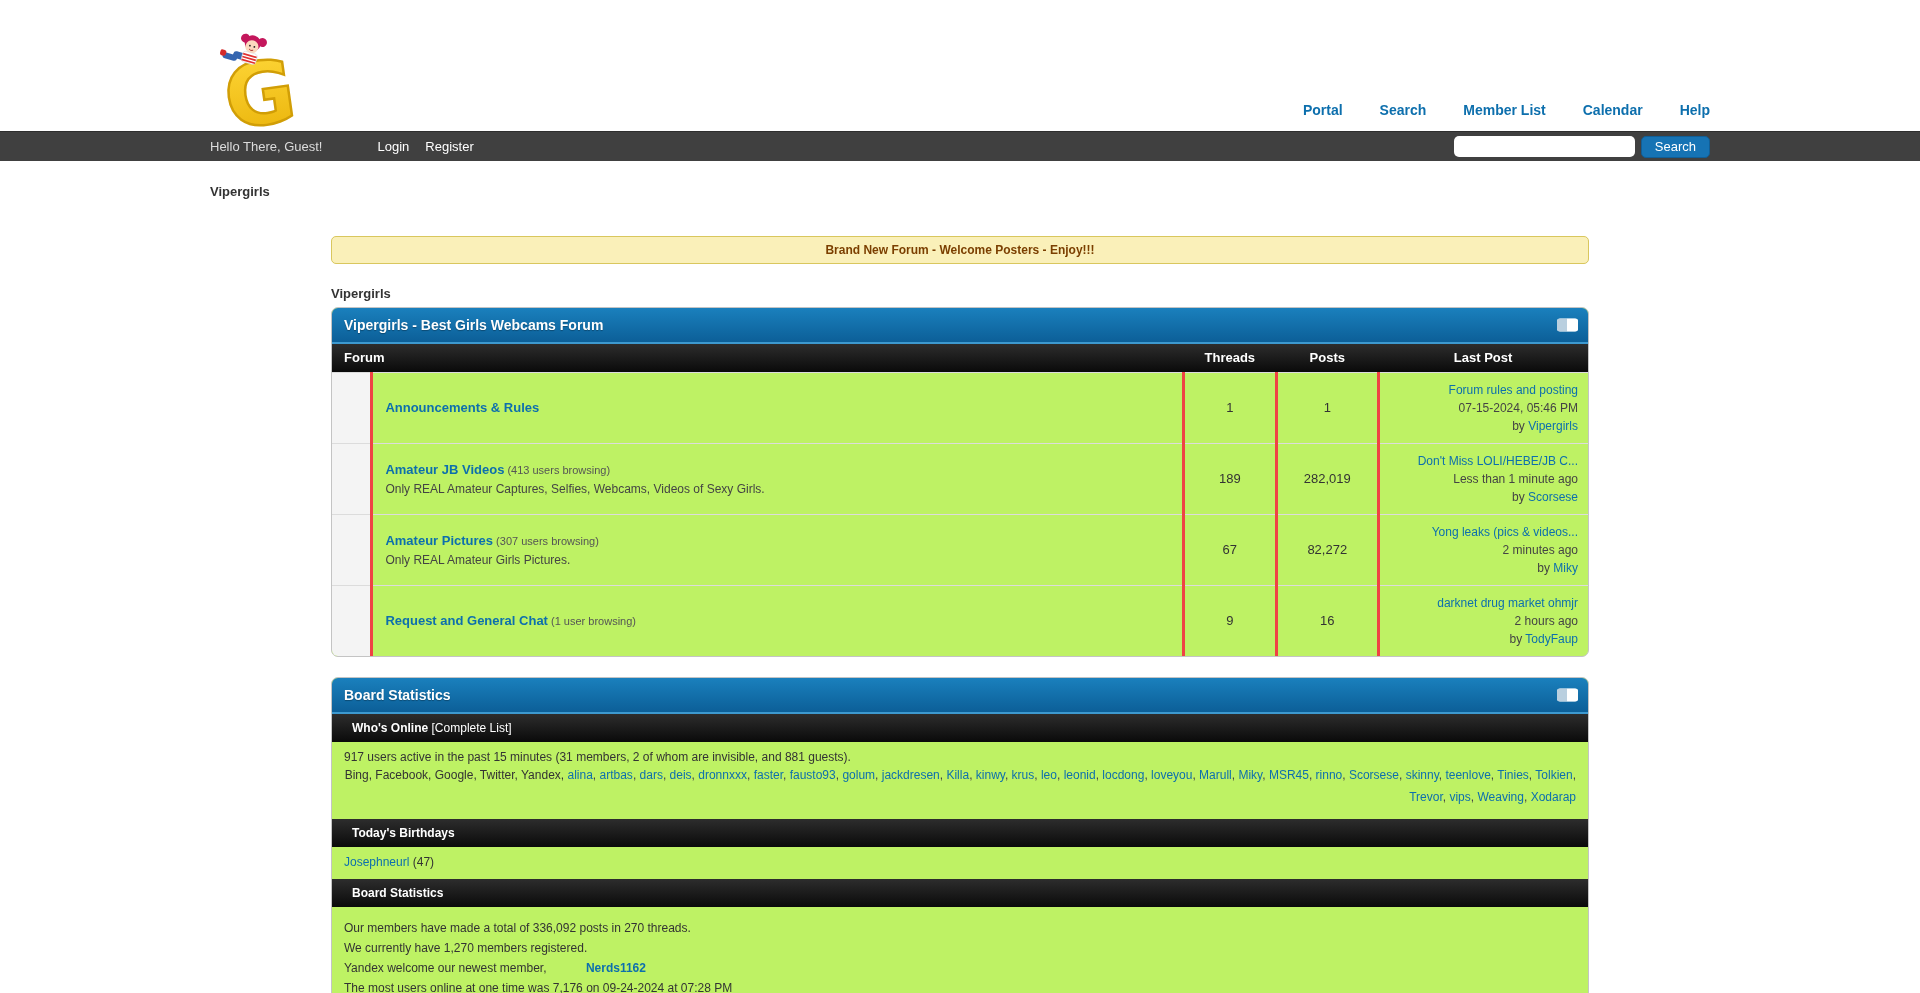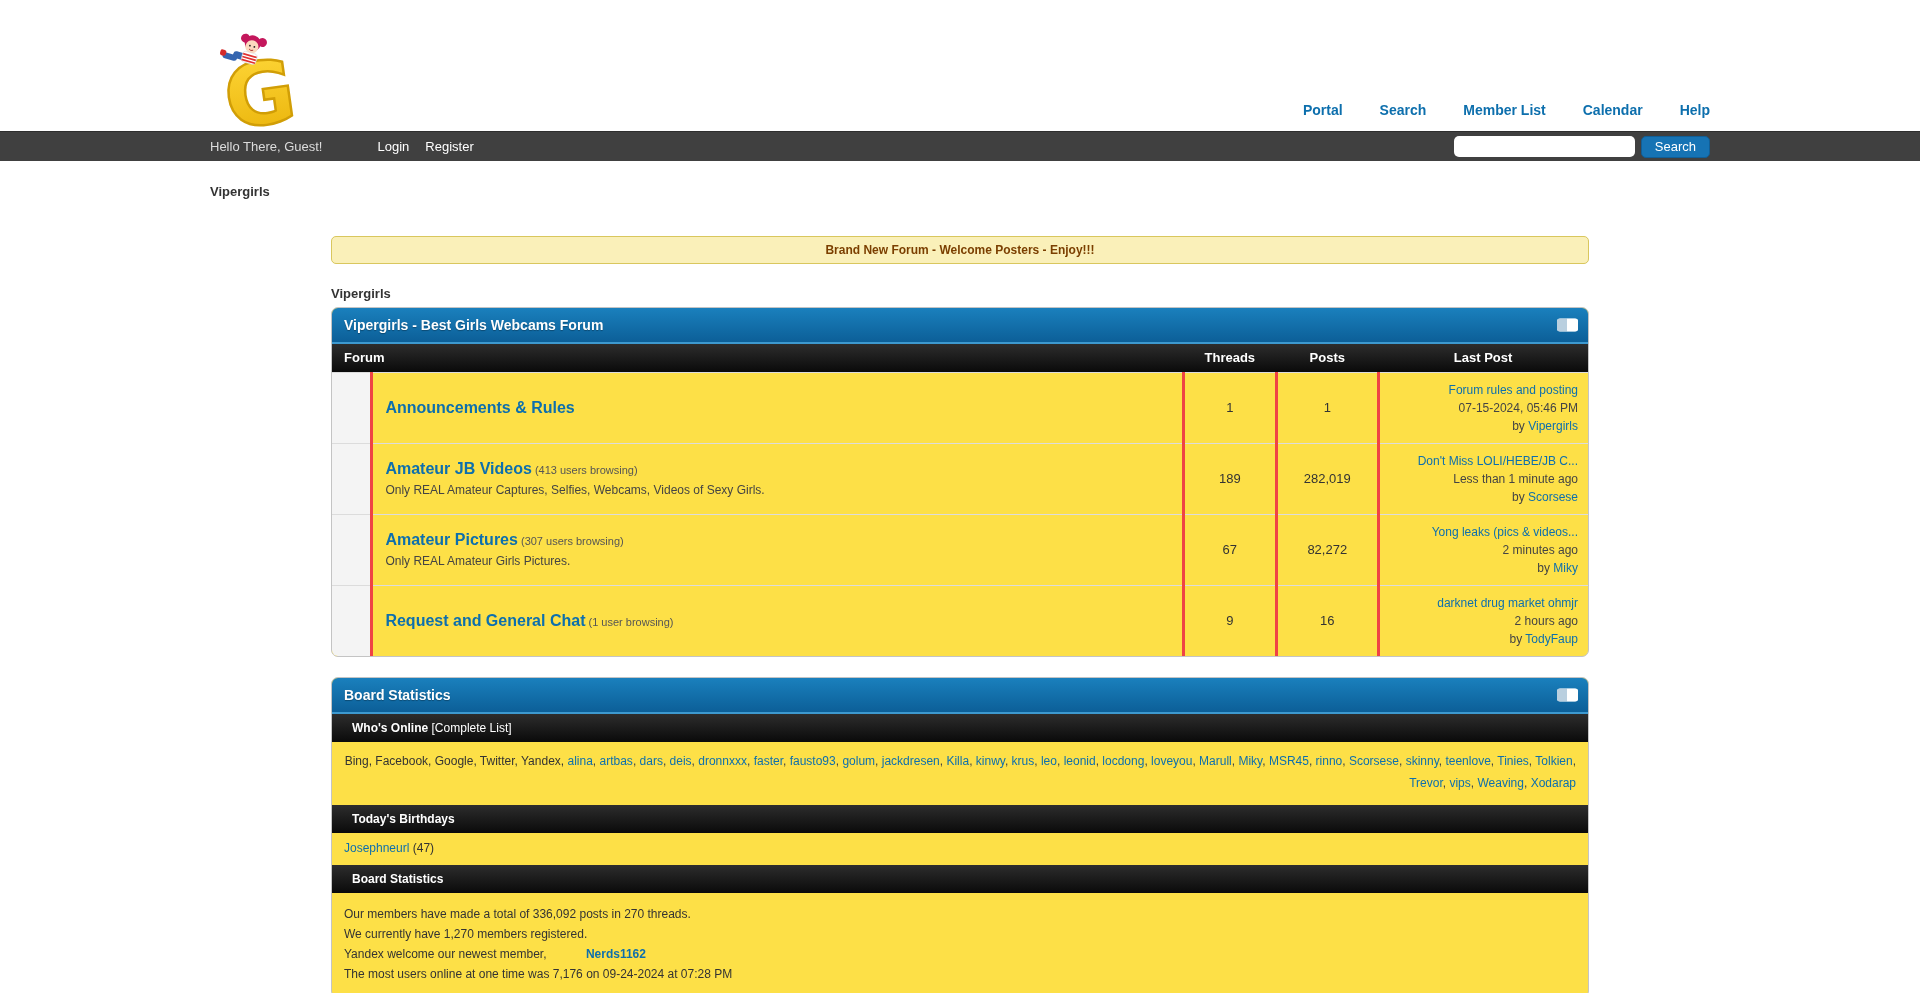--- a/index.html
+++ b/index.html
@@ -27,37 +27,37 @@
 
   .breadcrumb { width:1500px; margin:23px auto 0; font-size:13px; font-weight:bold; }
   .breadcrumb a { color:#333; }
 
   
   .content { width:1258px; margin:0 auto; }
   .notice { margin-top:37px; background:#faf0b9; border:1px solid #d9c75e; border-radius:5px;
             text-align:center; padding:6px 0; font-size:12px; font-weight:bold; color:#7b3f00; }
   .cat-title { margin-top:22px; font-size:13px; font-weight:bold; color:#333; }
 
-  .panel { margin-top:6px; border:1px solid #c4c4c4; border-radius:7px; overflow:hidden; background:#fde047; }
+  .panel { margin-top:6px; border:1px solid #c4c4c4; border-radius:7px; overflow:hidden; background:#bef264; }
   .thead { position:relative; background:linear-gradient(#1a80bd,#0c5f98); border-bottom:2px solid #3d99cf;
            color:#fff; font-weight:bold; font-size:14px; padding:9px 12px; text-shadow:0 1px 1px rgba(0,0,0,.3); }
   .collapse { position:absolute; right:10px; top:50%; transform:translateY(-50%); width:21px; height:13px;
               border-radius:3px; background:#fff; overflow:hidden; display:flex; cursor:pointer; }
   .collapse i { display:block; height:100%; }
   .collapse .dim { width:10px; background:#b9cfdf; }
   .collapse .lit { flex:1; background:#fff; }
 
   table.forums { width:100%; border-collapse:collapse; }
   .colhead th { background:linear-gradient(#2d2d2d,#0a0a0a); color:#fff; font-size:13px; font-weight:bold;
                 height:28px; padding:0 12px; text-align:center; }
   .colhead th.left { text-align:left; }
   tbody td { border-top:1px solid #dcdcdc; vertical-align:middle; font-size:12px; padding:8px 12px; }
   tbody td + td { border-left:3px solid #ef4444; }
   td.c-icon { background:#f4f4f4; padding:0; }
-  a.f-name { font-size:16px; font-weight:bold; color:#0d6fad;margin-top:38px; }
+  a.f-name { font-size:13px; font-weight:bold; color:#0d6fad;margin-top:38px; }
   .f-browsing { color:#555; font-size:11px; }
   .f-desc { margin-top:5px; color:#444; font-size:12px; }
   td.c-num { text-align:center; color:#333; font-size:13px; }
   td.c-last { text-align:right; font-size:12px; line-height:1.5; padding-right:10px; }
   a.lp-title { display:block; color:#0d6fad; }
   .lp-time { color:#444; }
   .lp-by { color:#444; }
   .lp-by a { color:#0d6fad; }
 
   
@@ -206,20 +206,21 @@
           <i class="dim"></i>
           <i class="lit"></i>
         </span>
     </div>
 
     <div class="black-bar">
       <span>Who's Online</span>
       <a href="#">[Complete List]</a>
     </div>
     <div class="stat-body">
+      <div>917 users active in the past 15 minutes (31 members, 2 of whom are invisible, and 881 guests).</div>
       <div class="online-list">
         <span>Bing, Facebook, Google, Twitter, Yandex,</span>
         <span><a href="#" class="mlink">alina</a><a href="#" class="mlink">artbas</a><a href="#" class="mlink">dars</a><a href="#" class="mlink">deis</a><a href="#" class="mlink">dronnxxx</a><a href="#" class="mlink">faster</a><a href="#" class="mlink">fausto93</a><a href="#" class="mlink">golum</a><a href="#" class="mlink">jackdresen</a><a href="#" class="mlink">Killa</a><a href="#" class="mlink">kinwy</a><a href="#" class="mlink">krus</a><a href="#" class="mlink">leo</a><a href="#" class="mlink">leonid</a><a href="#" class="mlink">locdong</a><a href="#" class="mlink">loveyou</a><a href="#" class="mlink">Marull</a><a href="#" class="mlink">Miky</a><a href="#" class="mlink">MSR45</a><a href="#" class="mlink">rinno</a><a href="#" class="mlink">Scorsese</a><a href="#" class="mlink">skinny</a><a href="#" class="mlink">teenlove</a><a href="#" class="mlink">Tinies</a><a href="#" class="mlink">Tolkien</a><a href="#" class="mlink">Trevor</a><a href="#" class="mlink">vips</a><a href="#" class="mlink">Weaving</a><a href="#" class="mlink">Xodarap</a></span>
       </div>
     </div>
 
     <div class="black-bar">Today's Birthdays</div>
     <div class="stat-body">
       <a href="#">Josephneurl</a>
       <span>(47)</span>

